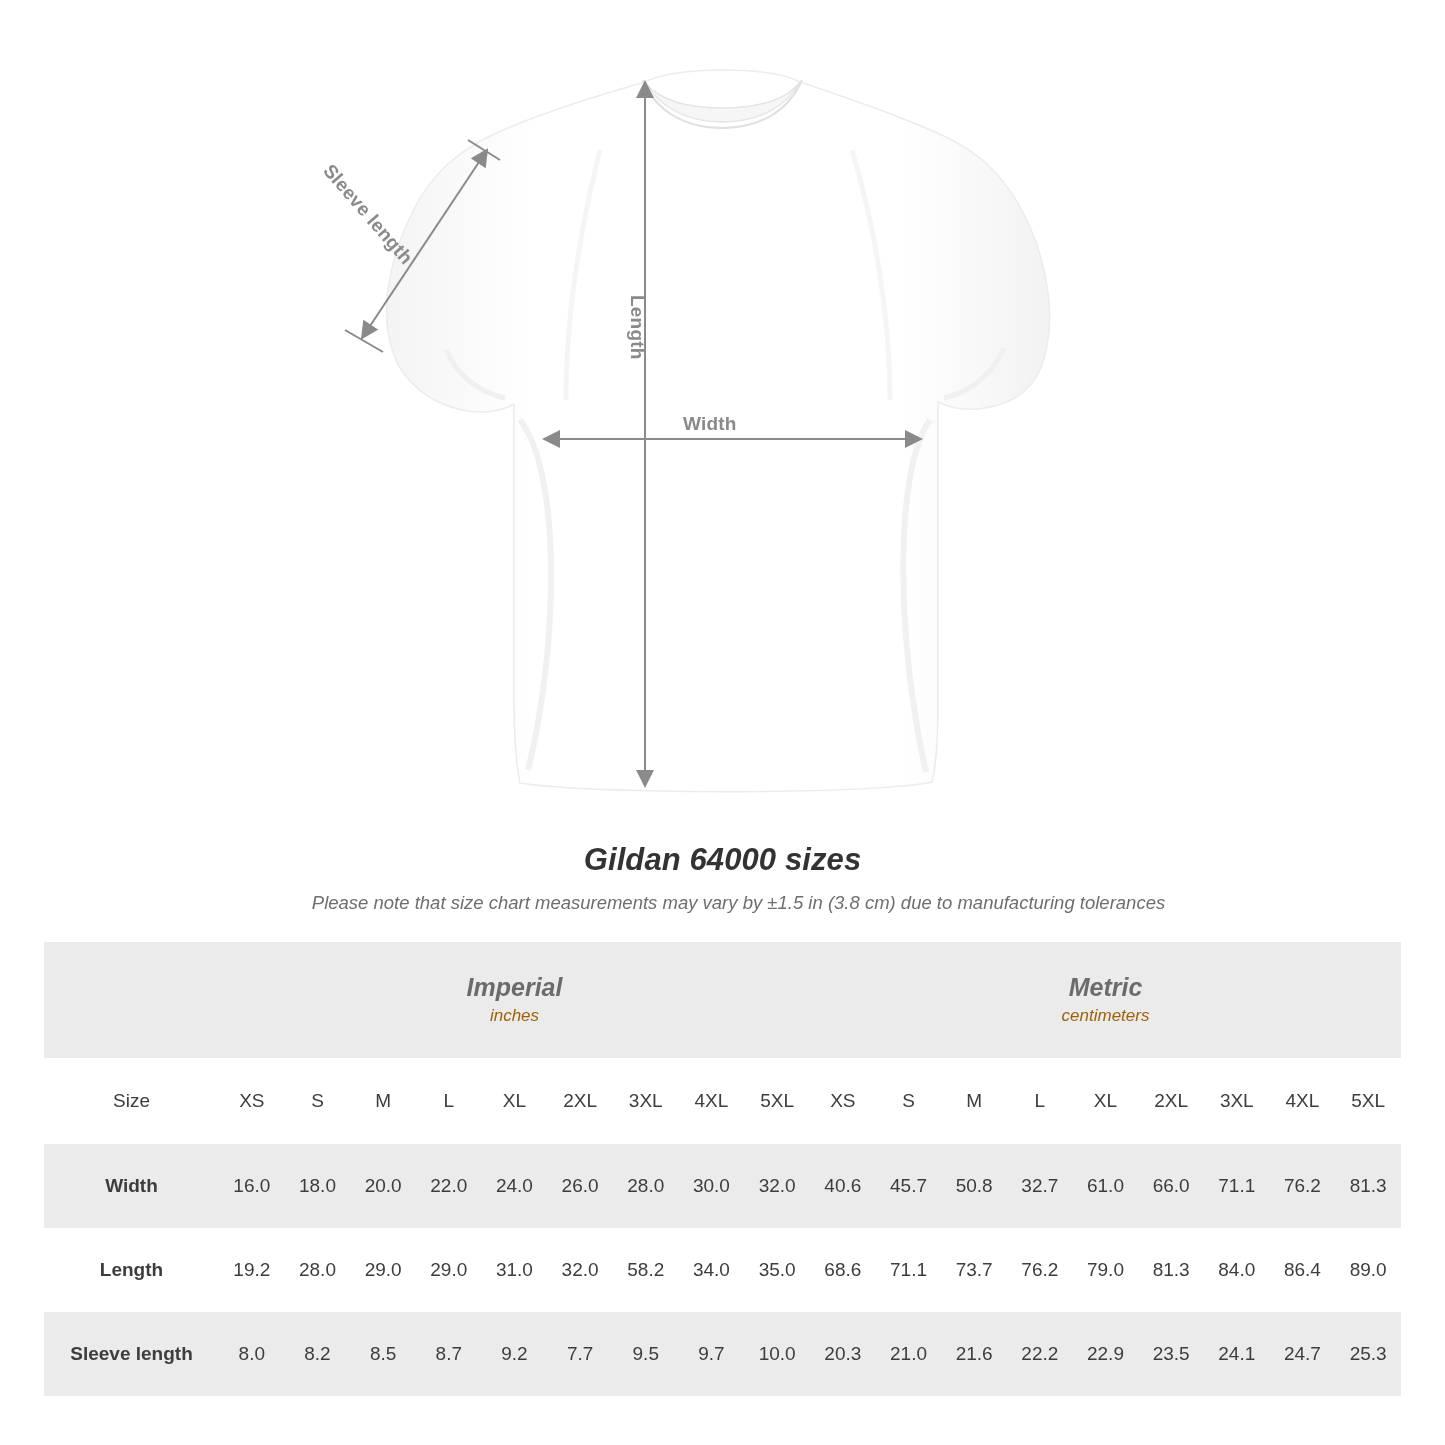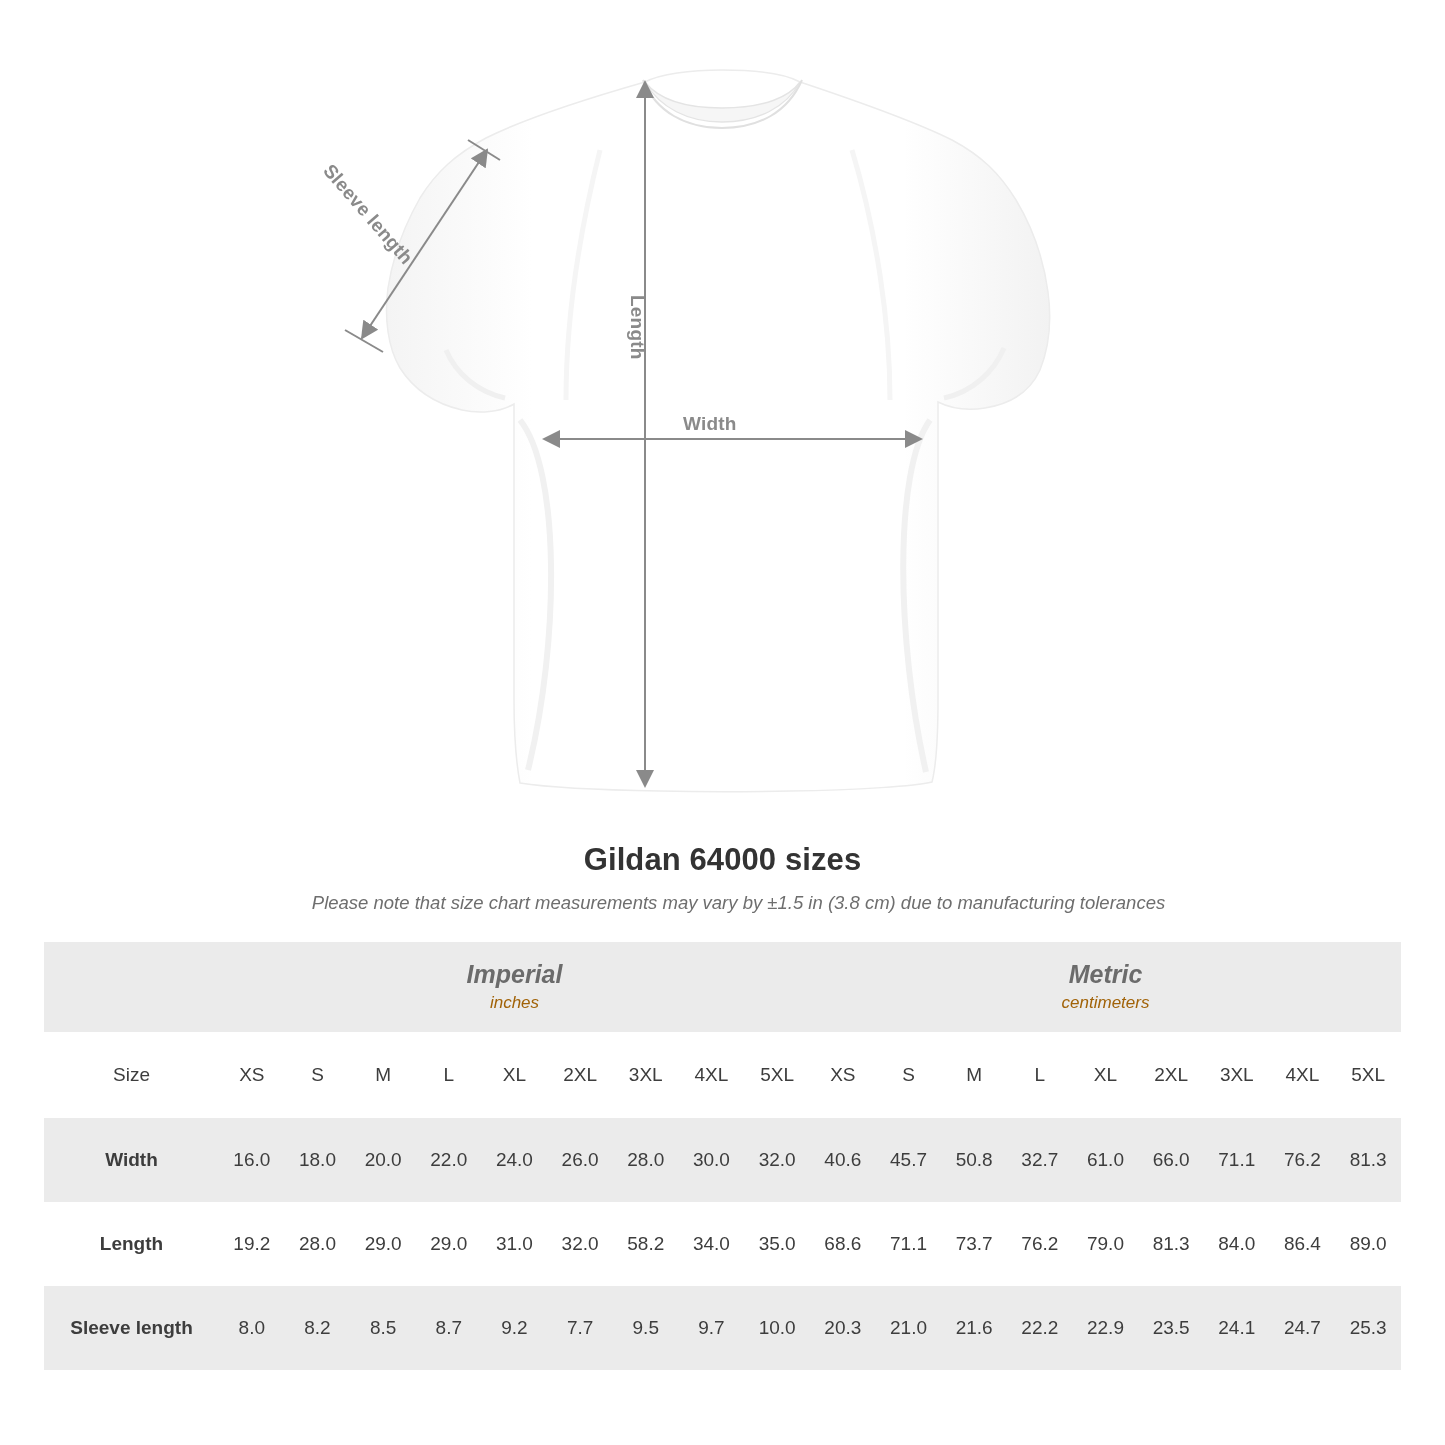--- a/index.html
+++ b/index.html
@@ -64,20 +64,21 @@
   .title-block {
     text-align: center;
     margin-top: 22px;
   }
   .chart-title {
     font-size: 31px;
     font-weight: bold;
     color: #333333;
     margin: 8px 0 14px 0;
     letter-spacing: 0.1px;
+    font-style: italic;
   }
   .chart-note {
     font-size: 18.5px;
     font-style: italic;
     color: #6e6e6e;
     margin: 0;
     padding-left: 32px;
   }
 
   
@@ -91,21 +92,21 @@
   }
   table.size-table td, table.size-table th {
     border: none;
     text-align: center;
     vertical-align: middle;
     font-size: 19px;
     color: #3d3d3d;
     padding: 0;
   }
   .unit-row td {
-    height: 90px;
+    height: 116px;
     background: #ebebeb;
   }
   .unit-name {
     font-size: 25px;
     font-style: italic;
     font-weight: bold;
     color: #6b6b6b;
     line-height: 1.25;
   }
   .unit-sub {

